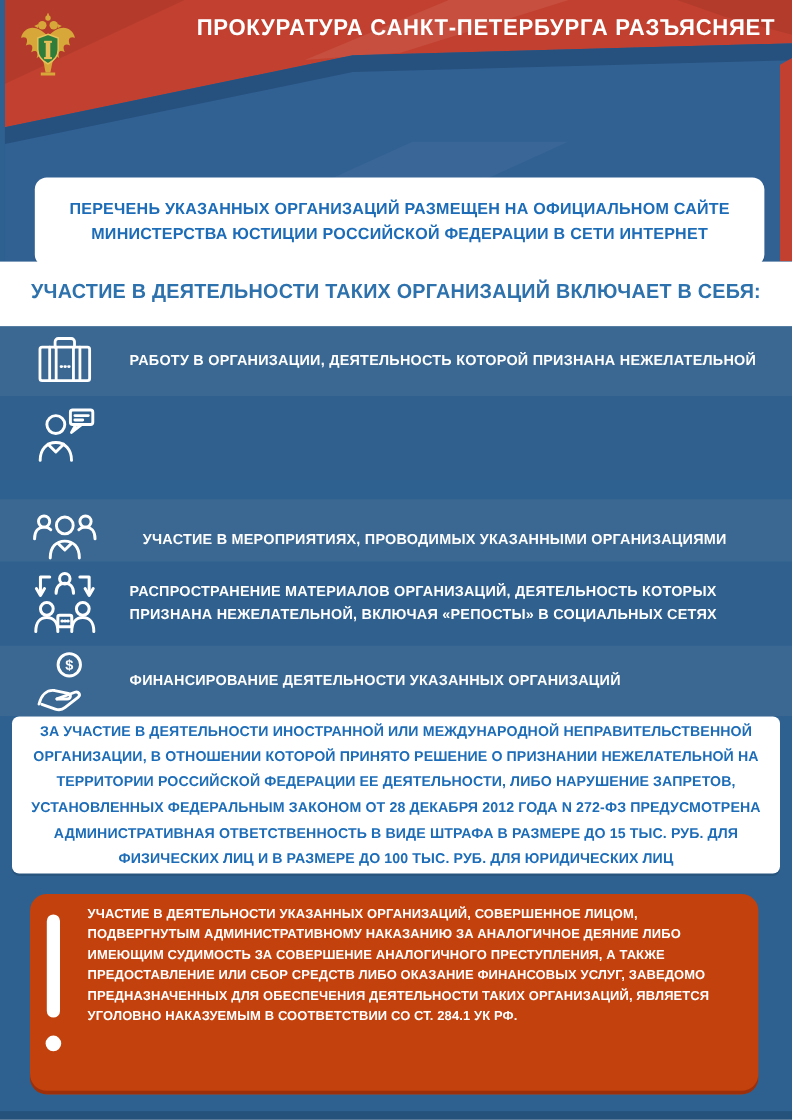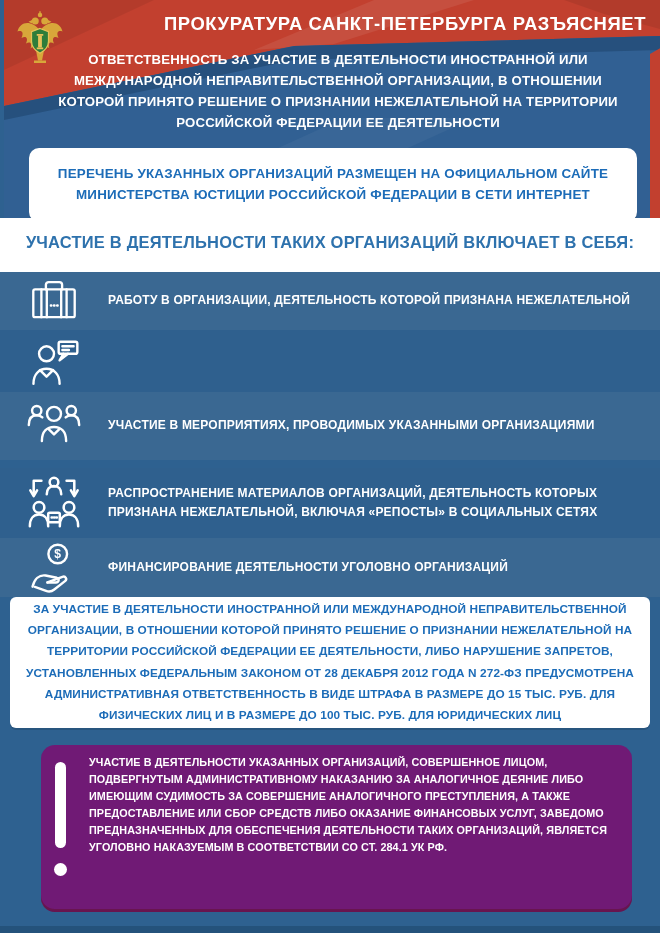--- a/index.html
+++ b/index.html
@@ -32,34 +32,34 @@
           box-shadow:0 2px 0 rgba(0,0,0,.12);}
   .notice-text{color:#1c6cb8;font-size:13.4px;line-height:1.55;text-align:center;letter-spacing:.2px;}
   
   .white-band{position:absolute;left:0;top:218px;width:660px;height:54px;background:#ffffff;}
   .section-heading{position:absolute;left:0;right:0;top:233px;color:#2e72ad;font-size:17px;
           text-align:center;white-space:nowrap;letter-spacing:.2px;transform:scaleX(.97);}
   
   .row{position:absolute;left:0;width:660px;display:flex;align-items:center;}
   .row.light{background:#3a6892;}
   .row.dark{background:#2f608e;}
-  .r1{top:272px;height:58px;} .r2{top:330px;height:70px;} .r3{top:392px;height:68px;}
+  .r1{top:272px;height:58px;} .r2{top:330px;height:70px;} .r3{top:416px;height:68px;gap:11px;}
   .r4{top:468px;height:70px;align-items:center;} .r5{top:538px;height:59px;}
   .icon-wrap{width:108px;min-width:108px;display:flex;align-items:center;justify-content:center;}
   .icon-wrap svg{display:block;}
   .row-text{color:#ffffff;font-size:12px;line-height:1.6;letter-spacing:.2px;padding-right:26px;}
   
   .lower{position:absolute;left:0;top:597px;width:660px;height:336px;background:#2e6190;}
   .admin-box{position:absolute;left:10px;right:10px;top:0;height:131px;background:#ffffff;
          border-radius:6px;display:flex;align-items:center;justify-content:center;
          box-shadow:0 2px 0 rgba(0,0,0,.12);}
   .admin-text{color:#1c6cb8;font-size:11.8px;line-height:1.8;text-align:center;letter-spacing:.1px;
          padding:0 12px;}
-  .warning-box{position:absolute;left:25px;right:28px;top:148px;height:167px;background:#701a75;
-         border-radius:14px;box-shadow:inset 0 -3px 0 rgba(90,15,8,.35);overflow:hidden;margin-left:16px;}
+  .warning-box{position:absolute;left:25px;right:28px;top:148px;height:167px;background:#c2410c;
+         border-radius:14px;box-shadow:inset 0 -3px 0 rgba(90,15,8,.35);overflow:hidden;}
   .excl{position:absolute;left:12px;top:17px;width:14px;display:flex;flex-direction:column;align-items:center;}
   .excl .bar{display:block;width:11px;height:86px;background:#ffffff;border-radius:6px;}
   .excl .dot{display:block;width:13px;height:13px;background:#ffffff;border-radius:50%;margin-top:15px;}
   .warn-text{position:absolute;left:48px;right:14px;top:9px;color:#ffffff;font-size:10.8px;
          line-height:1.58;letter-spacing:.1px;}
   .warn-text p{margin:0;}
   .footer-strip{position:absolute;left:0;bottom:0;width:660px;height:7px;background:#24527b;}
   svg.lineicon *{stroke:#ffffff;stroke-width:2.6;fill:none;stroke-linecap:round;stroke-linejoin:round;}
   svg.lineicon .fillwhite{fill:#ffffff;stroke:none;}
 </style>
@@ -90,21 +90,20 @@
         <path d="M42 80 L58 80 L54 100 L46 100 Z"></path>
         <path d="M38 100 h24 v5 h-24 Z"></path>
       </g>
       <path d="M50 36 l17 6.5 v19 c0 13 -8.5 19.5 -17 24 c-8.5 -4.5 -17 -11 -17 -24 v-19 Z" fill="#2f7d3a" stroke="#e8c15a" stroke-width="2.5"></path>
       <rect x="46.2" y="50" width="7.6" height="24" fill="#e8c15a"></rect>
       <rect x="43.5" y="47" width="13" height="3.5" fill="#e8c15a"></rect>
       <rect x="43.5" y="74" width="13" height="3.5" fill="#e8c15a"></rect>
     </svg>
 
     <div class="title">ПРОКУРАТУРА САНКТ-ПЕТЕРБУРГА РАЗЪЯСНЯЕТ</div>
-    <div class="subtitle">ОТВЕТСТВЕННОСТЬ ЗА УЧАСТИЕ В ДЕЯТЕЛЬНОСТИ ИНОСТРАННОЙ ИЛИ МЕЖДУНАРОДНОЙ НЕПРАВИТЕЛЬСТВЕННОЙ ОРГАНИЗАЦИИ, В ОТНОШЕНИИ КОТОРОЙ ПРИНЯТО РЕШЕНИЕ О ПРИЗНАНИИ НЕЖЕЛАТЕЛЬНОЙ НА ТЕРРИТОРИИ РОССИЙСКОЙ ФЕДЕРАЦИИ ЕЕ ДЕЯТЕЛЬНОСТИ</div>
 
     <div class="notice">
       <div class="notice-text preline">ПЕРЕЧЕНЬ УКАЗАННЫХ ОРГАНИЗАЦИЙ РАЗМЕЩЕН НА ОФИЦИАЛЬНОМ САЙТЕ
 МИНИСТЕРСТВА ЮСТИЦИИ РОССИЙСКОЙ ФЕДЕРАЦИИ В СЕТИ ИНТЕРНЕТ</div>
     </div>
   </div>
 
   <div class="white-band"></div>
   <div class="section-heading">УЧАСТИЕ В ДЕЯТЕЛЬНОСТИ ТАКИХ ОРГАНИЗАЦИЙ ВКЛЮЧАЕТ В СЕБЯ:</div>
 
@@ -170,21 +169,21 @@
 
   <div class="row light r5">
     <div class="icon-wrap">
       <svg class="lineicon" width="56" height="56" viewBox="0 0 60 60" aria-hidden="true">
         <circle cx="34" cy="15" r="10"></circle>
         <text class="fillwhite" x="34" y="19.5" text-anchor="middle" font-size="13" font-weight="bold" font-family="Liberation Sans, sans-serif">$</text>
         <path d="M7 50 c2 -8 7 -13 14 -12 l12 2.5 c3 0.8 2.6 5 -1 5 h-9"></path>
         <path d="M23 45.5 l16 -6 c3.2 -1.2 5.6 2.4 2.8 4.6 l-11.5 9 c-2.5 2 -5.8 2.5 -8.8 1.4 l-12 -4.2"></path>
       </svg>
     </div>
-    <div class="row-text">ФИНАНСИРОВАНИЕ ДЕЯТЕЛЬНОСТИ УГОЛОВНО ОРГАНИЗАЦИЙ</div>
+    <div class="row-text">ФИНАНСИРОВАНИЕ ДЕЯТЕЛЬНОСТИ УКАЗАННЫХ ОРГАНИЗАЦИЙ</div>
   </div>
 
   <div class="lower">
 
     <div class="admin-box">
       <div class="admin-text preline">ЗА УЧАСТИЕ В ДЕЯТЕЛЬНОСТИ ИНОСТРАННОЙ ИЛИ МЕЖДУНАРОДНОЙ НЕПРАВИТЕЛЬСТВЕННОЙ
 ОРГАНИЗАЦИИ, В ОТНОШЕНИИ КОТОРОЙ ПРИНЯТО РЕШЕНИЕ О ПРИЗНАНИИ НЕЖЕЛАТЕЛЬНОЙ НА
 ТЕРРИТОРИИ РОССИЙСКОЙ ФЕДЕРАЦИИ ЕЕ ДЕЯТЕЛЬНОСТИ, ЛИБО НАРУШЕНИЕ ЗАПРЕТОВ,
 УСТАНОВЛЕННЫХ ФЕДЕРАЛЬНЫМ ЗАКОНОМ ОТ 28 ДЕКАБРЯ 2012 ГОДА N 272-ФЗ ПРЕДУСМОТРЕНА
 АДМИНИСТРАТИВНАЯ ОТВЕТСТВЕННОСТЬ В ВИДЕ ШТРАФА В РАЗМЕРЕ ДО 15 ТЫС. РУБ. ДЛЯ

